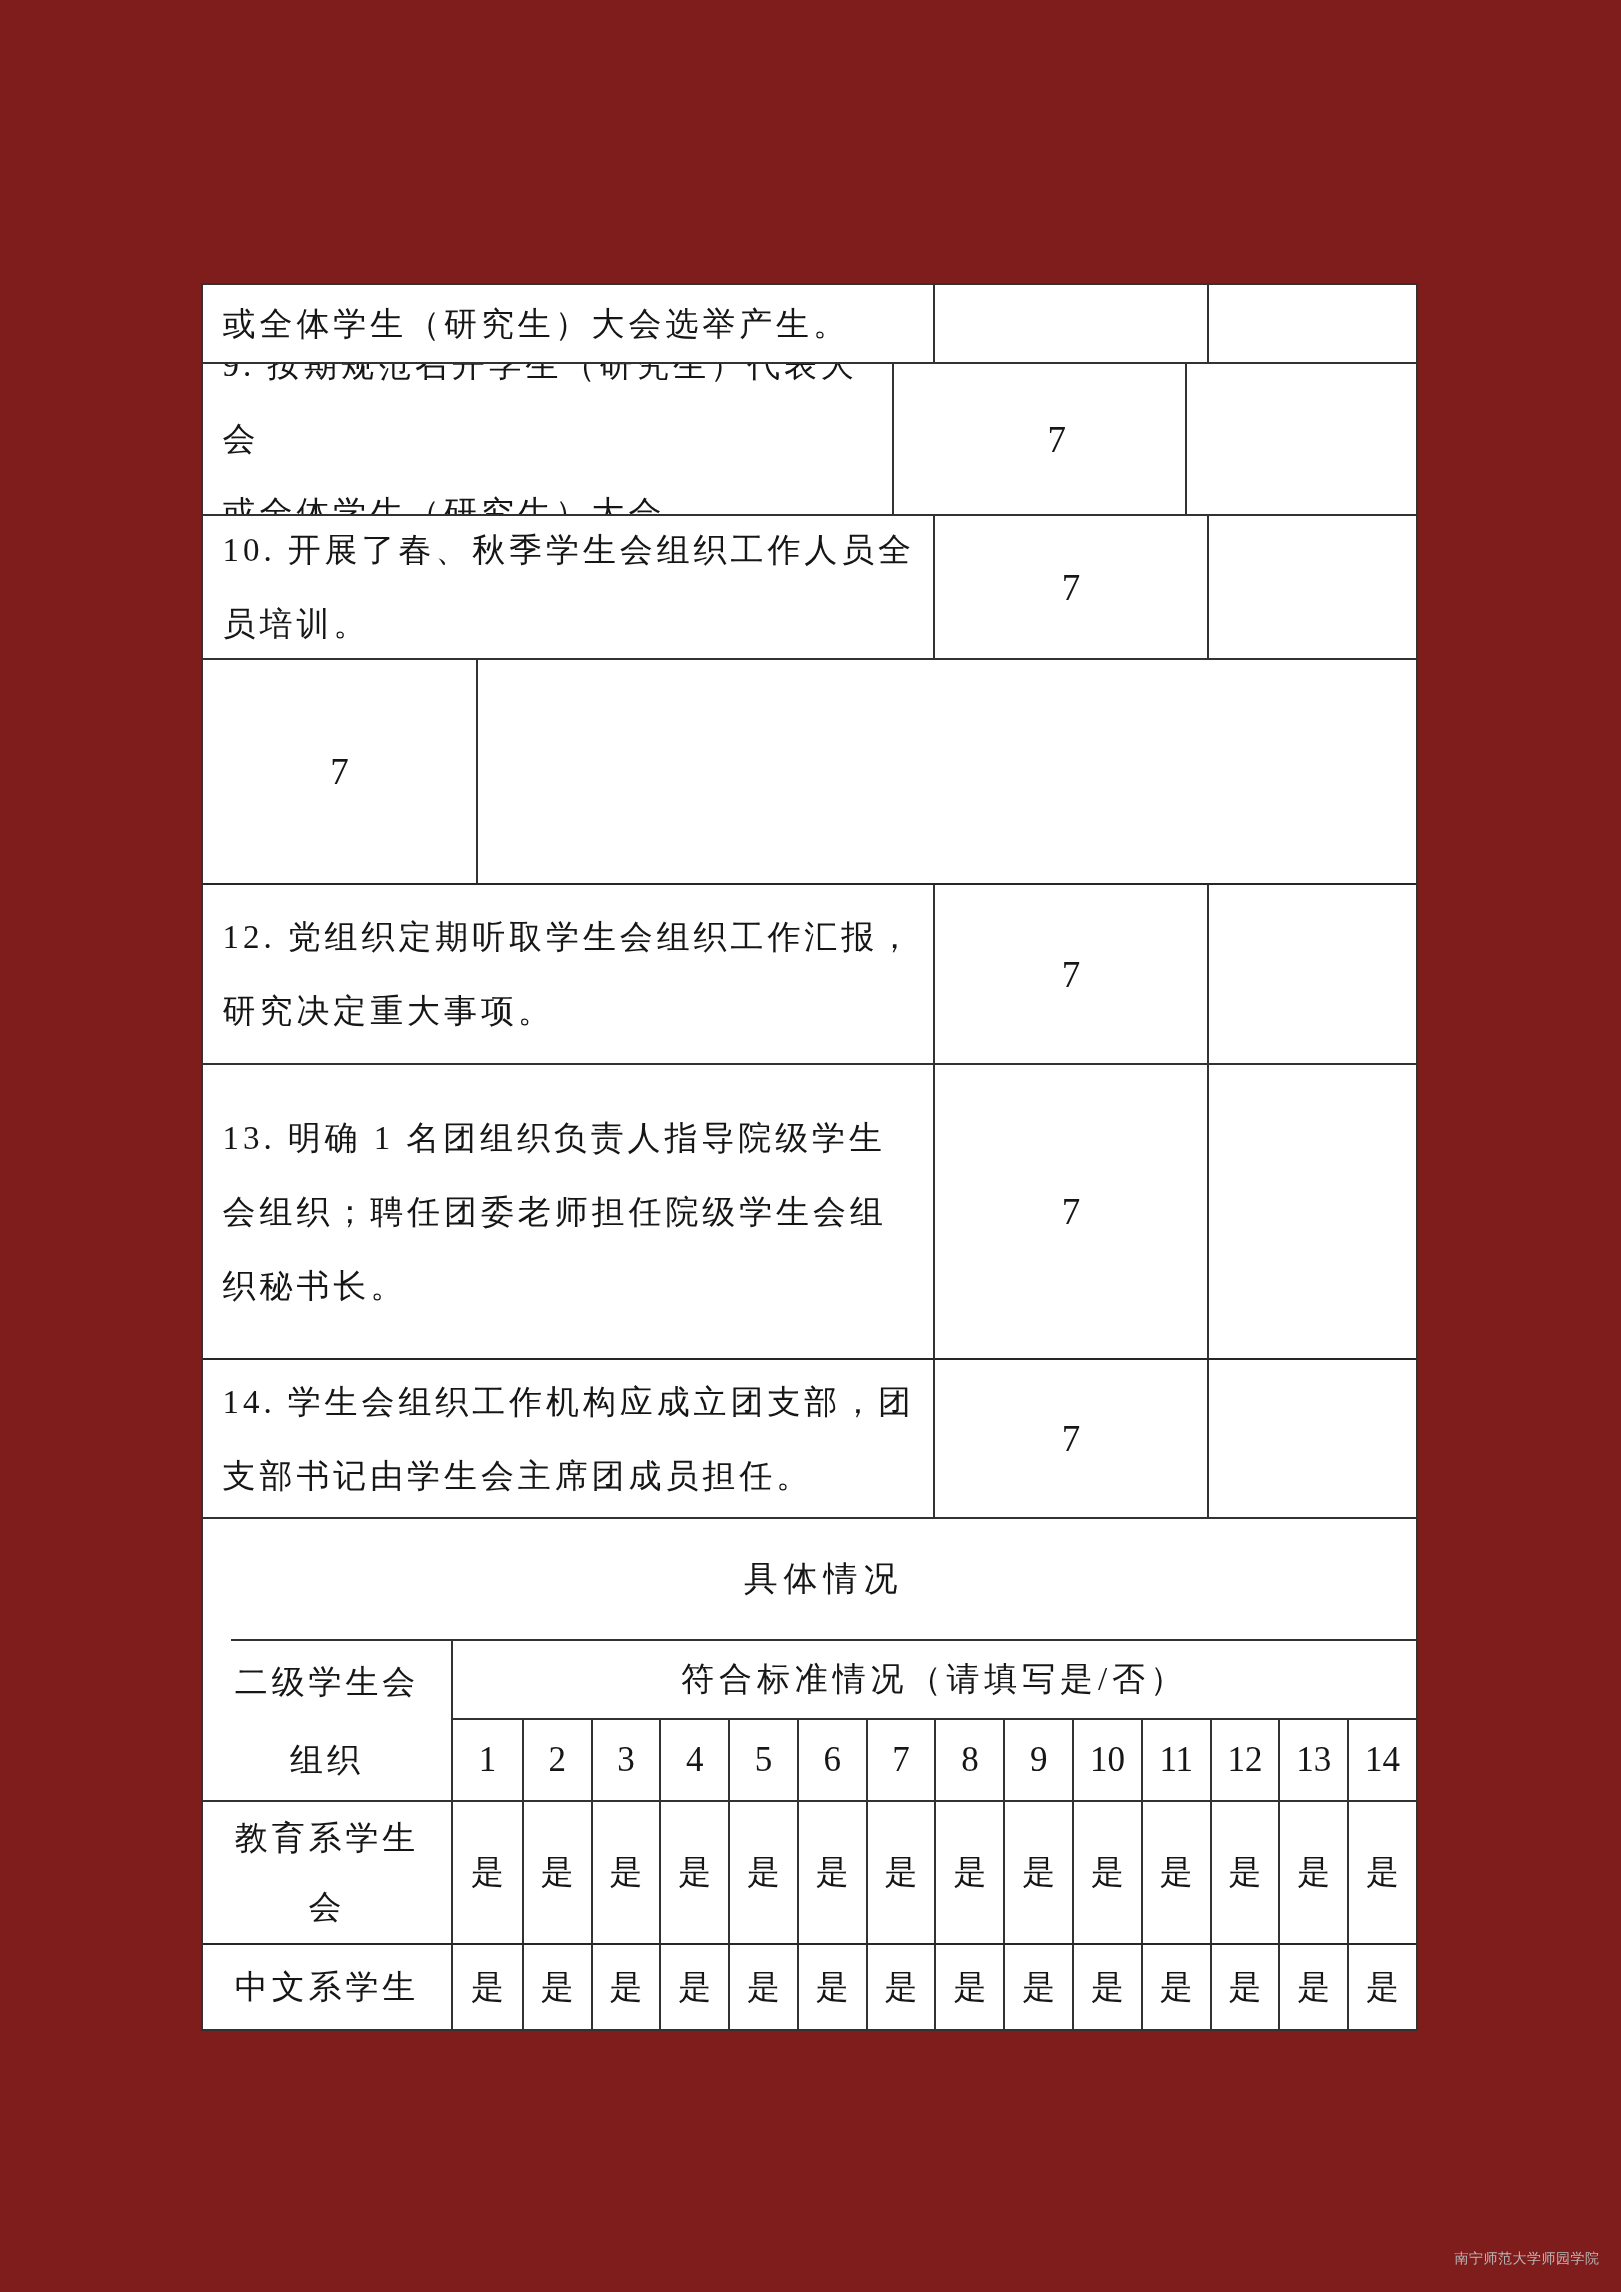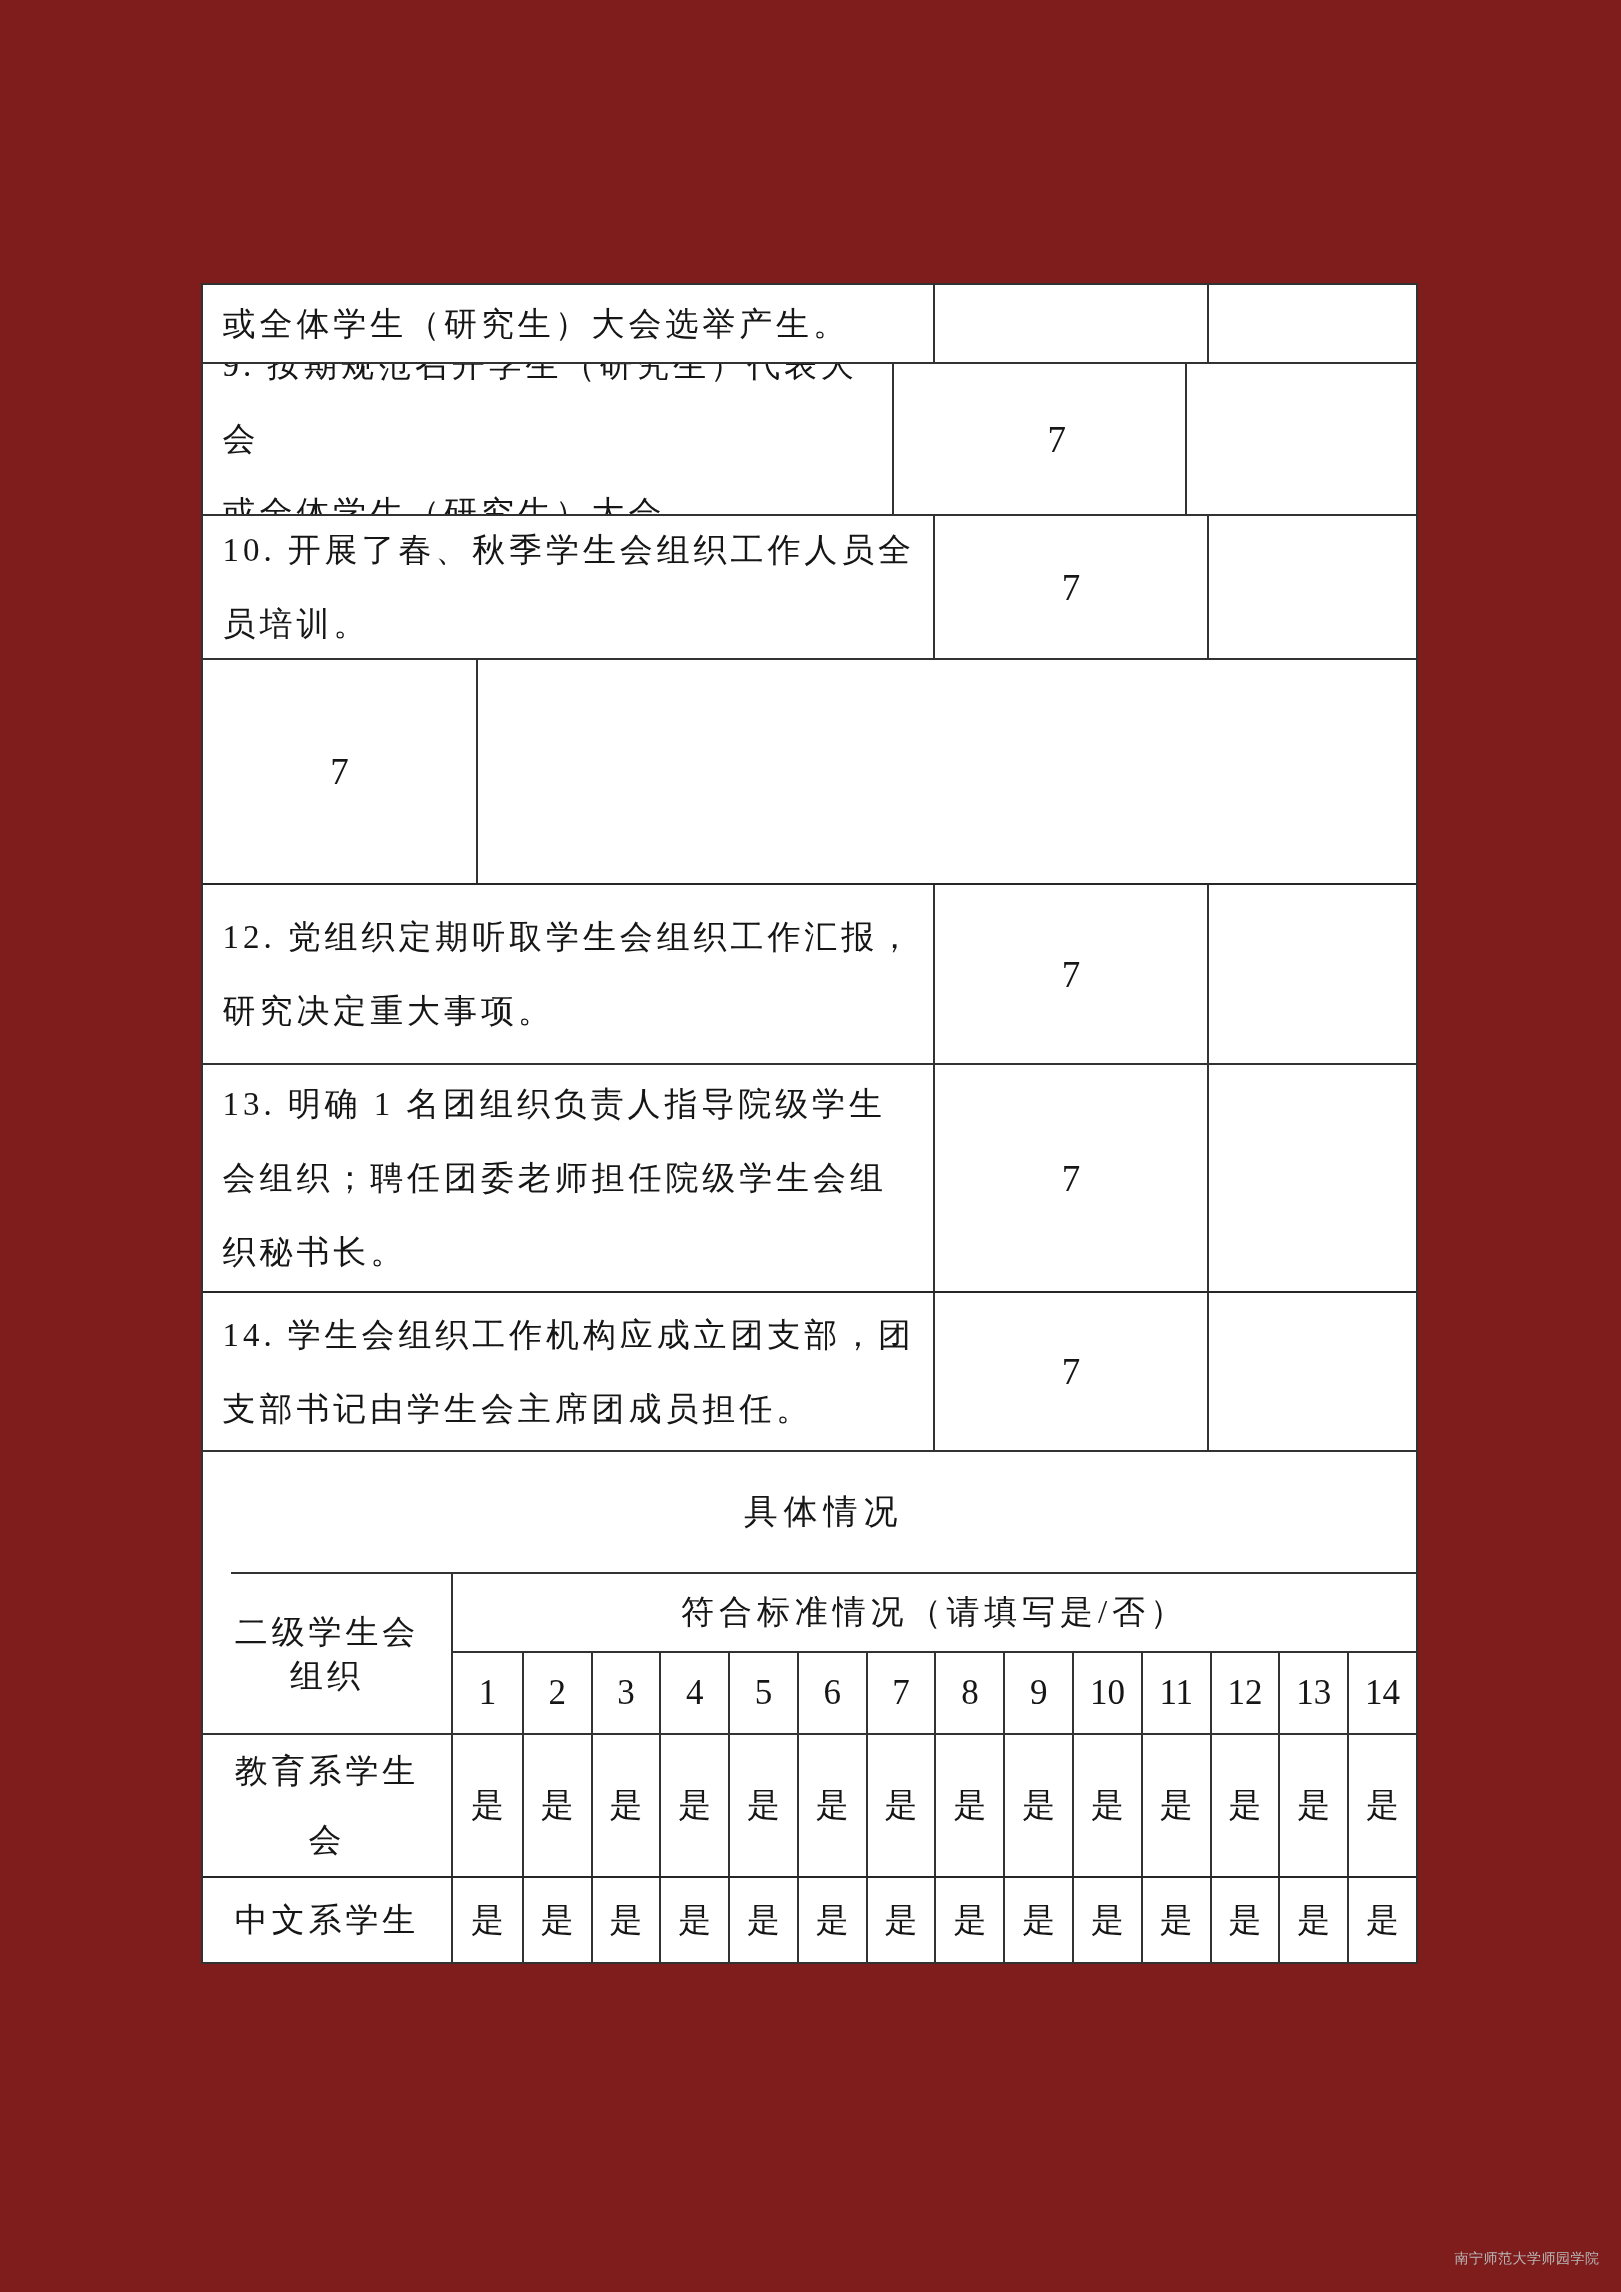--- a/index.html
+++ b/index.html
@@ -46,21 +46,21 @@
     align-items: center;
     justify-content: center;
     font-size: 37px;
   }
   .crit-note { width: 207px; }
   .rh-0 { height: 79px; }
   .rh-1 { height: 152px; gap: 34px; }
   .rh-2 { height: 144px; }
   .rh-3 { height: 225px; }
   .rh-4 { height: 180px; }
-  .rh-5 { height: 228px; }
+  .rh-5 { height: 295px; }
   .rh-6 { height: 159px; }
   
   .section-row {
     height: 122px;
     border-bottom: 2px solid #323232;
     display: flex;
     align-items: center;
     justify-content: center;
     font-size: 34px;
     letter-spacing: 5.9px;
@@ -72,21 +72,21 @@
     width: 250px;
     border-right: 2px solid #323232;
     display: flex;
     align-items: center;
     justify-content: center;
     text-align: center;
     font-size: 33px;
     letter-spacing: 3.9px;
     white-space: pre-line;
   }
-  .org-head { line-height: 44px; }
+  .org-head { line-height: 78px; }
   .head-right { flex: 1; display: flex; flex-direction: column; }
   .standards {
     height: 79px;
     border-bottom: 2px solid #323232;
     display: flex;
     align-items: center;
     justify-content: center;
     font-size: 33px;
     letter-spacing: 4.9px;
   }

